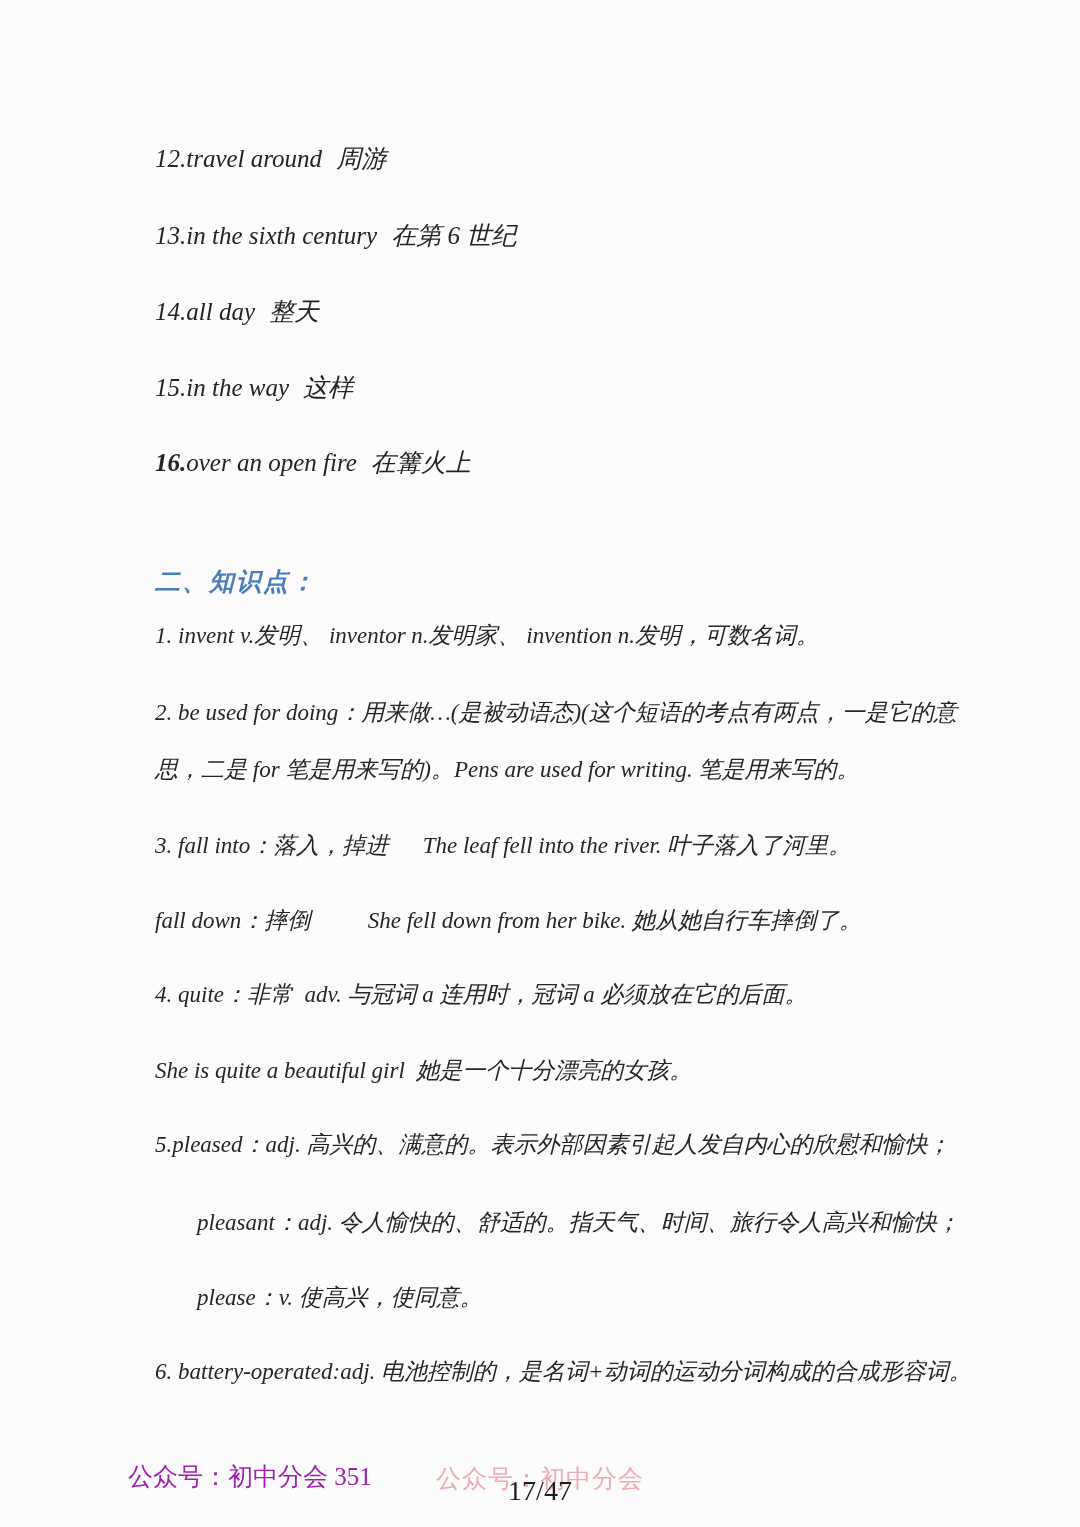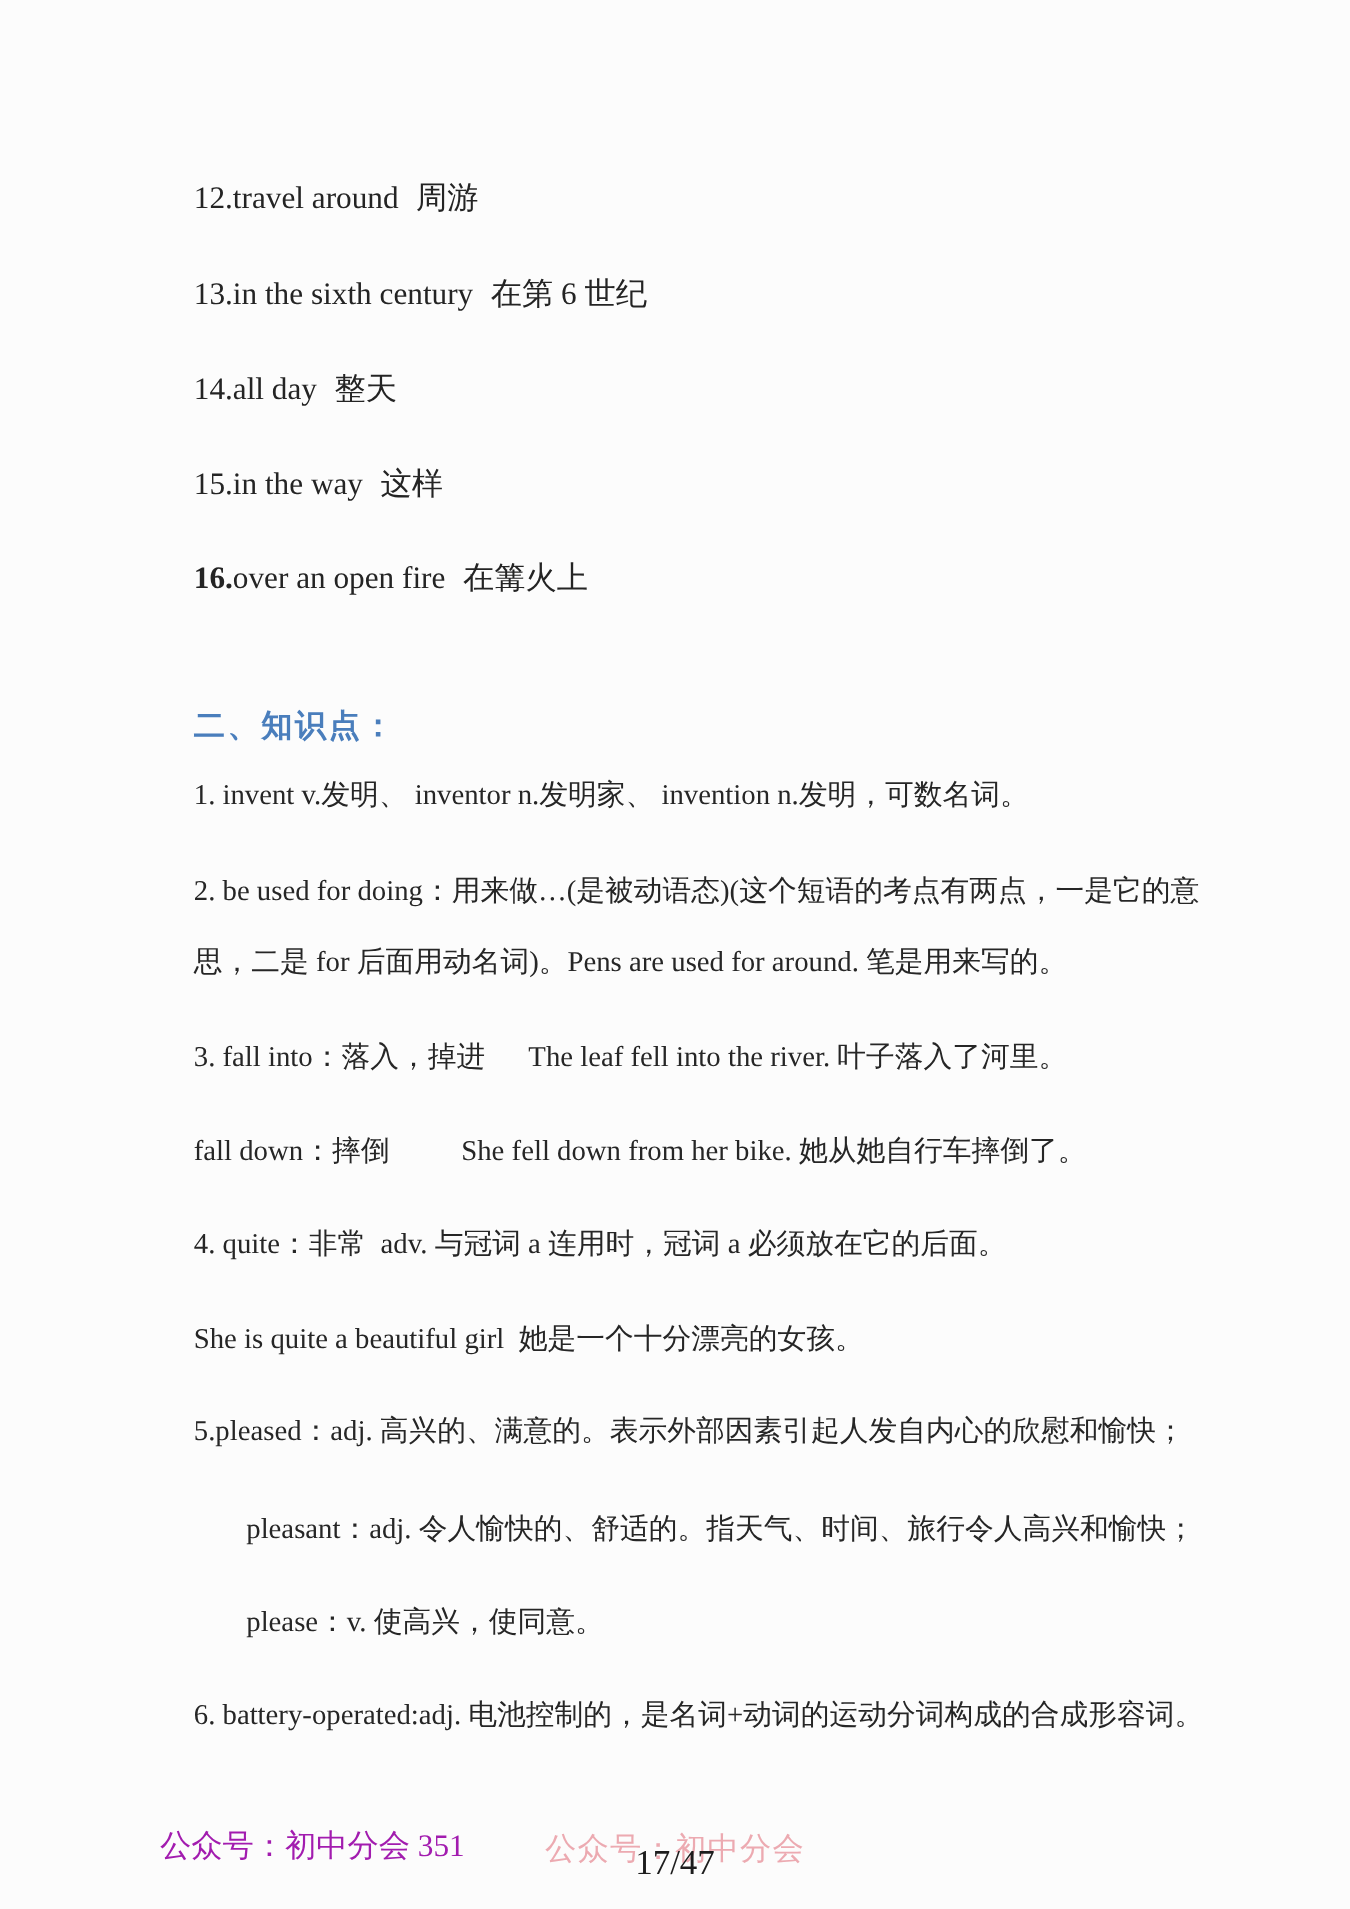--- a/index.html
+++ b/index.html
@@ -13,20 +13,21 @@
     position:relative;
     width:1080px;height:1527px;
     background:#fcfcfc;
     color:#242424;
   }
   .line{
     position:absolute;
     left:155px;
     white-space:pre;
     line-height:1.25;
+    font-style:italic;
   }
   .phrase{ font-size:25px; }
   .pnum{ }
   .pnum.bold{ font-weight:bold; }
   .pzh{ margin-left:14px; }
   .heading{
     font-family:"Liberation Sans", sans-serif;
     font-weight:bold;
     font-size:25px;
     letter-spacing:2px;
@@ -66,21 +67,21 @@
   <div class="line phrase" style="top:296px"><span class="pnum">14.</span><span>all day</span><span class="pzh">整天</span></div>
 
   <div class="line phrase" style="top:372px"><span class="pnum">15.</span><span>in the way</span><span class="pzh">这样</span></div>
 
   <div class="line phrase" style="top:447px"><span class="pnum bold">16.</span><span>over an open fire</span><span class="pzh">在篝火上</span></div>
 
   <div class="line heading" style="top:518px">二、知识点：</div>
 
   <div class="line k" style="top:578px">1. invent v.发明、 inventor n.发明家、 invention n.发明，可数名词。</div>
   <div class="line k" style="top:655px">2. be used for doing：用来做…(是被动语态)(这个短语的考点有两点，一是它的意</div>
-  <div class="line k" style="top:712px">思，二是 for 后面用动名词)。Pens are used for around. 笔是用来写的。</div>
+  <div class="line k" style="top:712px">思，二是 for 笔是用来写的)。Pens are used for writing. 笔是用来写的。</div>
   <div class="line k" style="top:788px">3. fall into：落入，掉进      The leaf fell into the river. 叶子落入了河里。</div>
   <div class="line k" style="top:863px">fall down：摔倒          She fell down from her bike. 她从她自行车摔倒了。</div>
   <div class="line k" style="top:937px">4. quite：非常  adv. 与冠词 a 连用时，冠词 a 必须放在它的后面。</div>
   <div class="line k" style="top:1013px">She is quite a beautiful girl  她是一个十分漂亮的女孩。</div>
   <div class="line k" style="top:1087px">5.pleased：adj. 高兴的、满意的。表示外部因素引起人发自内心的欣慰和愉快；</div>
   <div class="line k indent" style="top:1165px">pleasant：adj. 令人愉快的、舒适的。指天气、时间、旅行令人高兴和愉快；</div>
   <div class="line k indent" style="top:1240px">please：v. 使高兴，使同意。</div>
   <div class="line k" style="top:1314px">6. battery-operated:adj. 电池控制的，是名词+动词的运动分词构成的合成形容词。</div>
 
   <div class="footer-area">

